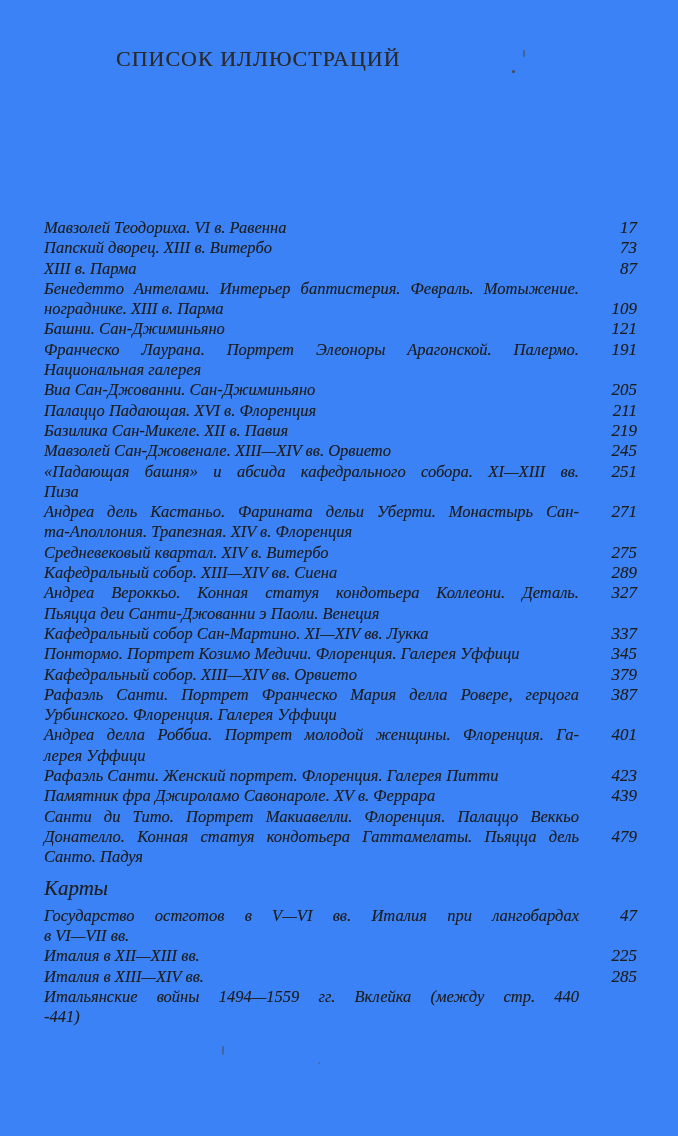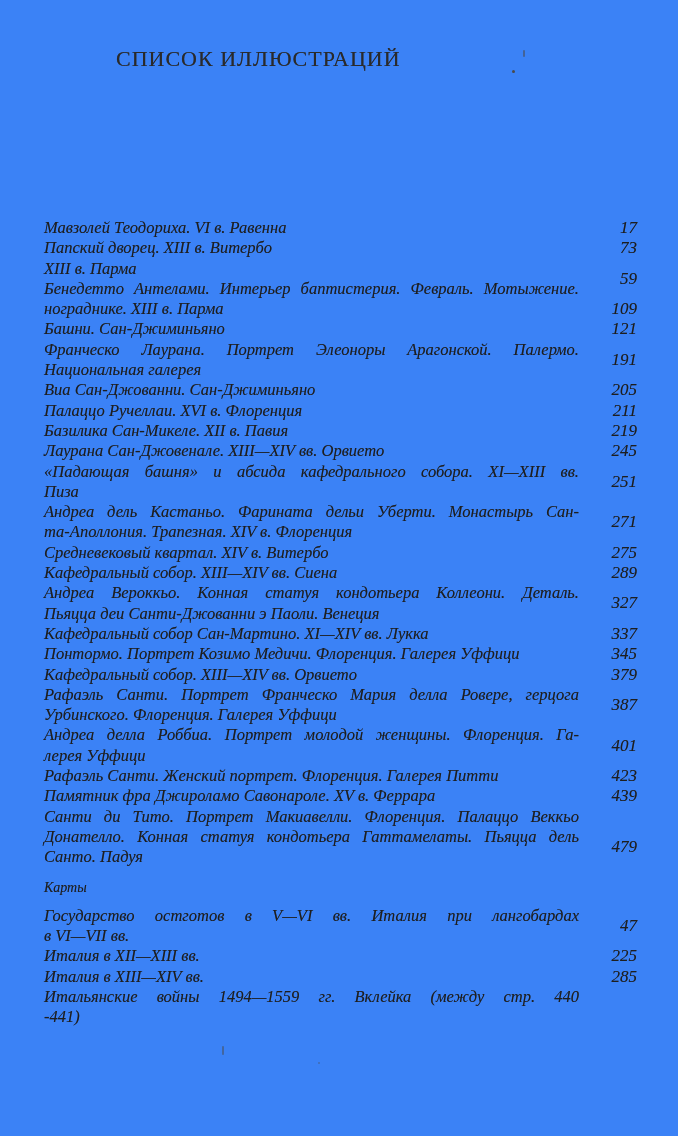--- a/index.html
+++ b/index.html
@@ -18,31 +18,31 @@
     font-weight:400;
     letter-spacing:1px;
     color:#2a2a2a;
     text-shadow:0 0 0.5px rgba(40,40,40,.55);
   }
   .toc{
     margin:146px 41px 0 44px;
     font-style:italic;
     text-shadow:0 0 0.4px rgba(30,30,30,.45);
   }
-  .entry{display:flex;align-items:center;}
+  .entry{display:flex;align-items:flex-start;}
   .lines{flex:1 1 auto;min-width:0;}
   .line{font-size:16.5px;line-height:20.3px;}
   .j{text-align:justify;text-align-last:justify;}
   .num{
     flex:0 0 58px;
     text-align:right;
     font-size:17px;
     line-height:20.3px;
   }
-  .maps-head{font-size:14px;line-height:20.3px;margin:10px 0 8px;}
+  .maps-head{font-size:21px;line-height:20.3px;margin:10px 0 8px;}
   .speck{position:absolute;background:#4a4a4a;border-radius:50%;}
   .s1{left:512px;top:70px;width:3px;height:3px;}
   .s2{left:523px;top:50px;width:2px;height:7px;border-radius:1px;opacity:.55;}
   .s3{left:222px;top:1046px;width:2px;height:9px;border-radius:1px;opacity:.5;}
   .s4{left:318px;top:1062px;width:2px;height:2px;opacity:.4;}
 </style>
 </head>
 <body>
 
 <div class="page">
@@ -63,21 +63,21 @@
           <div class="line">Папский дворец. XIII в. Витербо</div>
         </div>
         <div class="num">73</div>
       </div>
 
     <div class="entry">
         <div class="lines">
           <div class="line">XIII в. Парма</div>
           <div class="line j">Бенедетто Антелами. Интерьер баптистерия. Февраль. Мотыжение.</div>
         </div>
-        <div class="num">59</div>
+        <div class="num">87</div>
       </div>
 
     <div class="entry">
         <div class="lines">
           <div class="line">нограднике. XIII в. Парма</div>
         </div>
         <div class="num">109</div>
       </div>
 
     <div class="entry">
@@ -97,36 +97,36 @@
 
     <div class="entry">
         <div class="lines">
           <div class="line">Виа Сан-Джованни. Сан-Джиминьяно</div>
         </div>
         <div class="num">205</div>
       </div>
 
     <div class="entry">
         <div class="lines">
-          <div class="line">Палаццо Ручеллаи. XVI в. Флоренция</div>
+          <div class="line">Палаццо Падающая. XVI в. Флоренция</div>
         </div>
         <div class="num">211</div>
       </div>
 
     <div class="entry">
         <div class="lines">
           <div class="line">Базилика Сан-Микеле. XII в. Павия</div>
         </div>
         <div class="num">219</div>
       </div>
 
 
     <div class="entry">
         <div class="lines">
-          <div class="line">Лаурана Сан-Джовенале. XIII—XIV вв. Орвието</div>
+          <div class="line">Мавзолей Сан-Джовенале. XIII—XIV вв. Орвието</div>
         </div>
         <div class="num">245</div>
       </div>
 
     <div class="entry">
         <div class="lines">
           <div class="line j">«Падающая башня» и абсида кафедрального собора. XI—XIII вв.</div>
           <div class="line">Пиза</div>
         </div>
         <div class="num">251</div>

